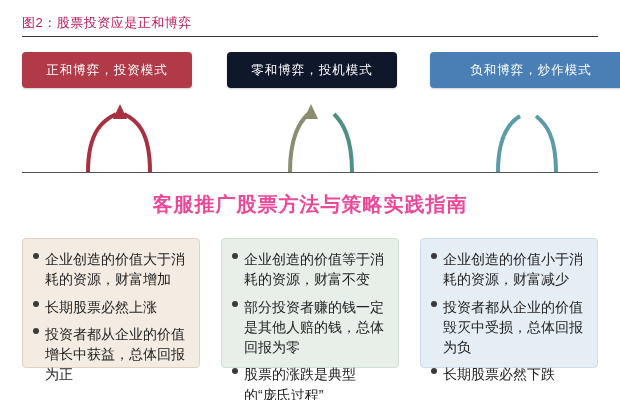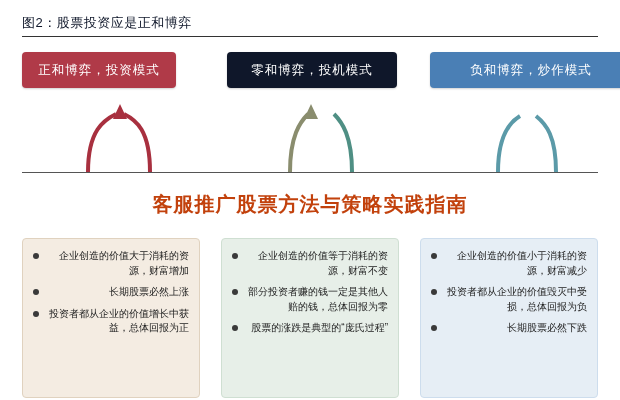--- a/index.html
+++ b/index.html
@@ -19,21 +19,21 @@
     height: 400px;
     background: #ffffff;
   }
 
   
   .fig-caption {
     position: absolute;
     top: 14px;
     left: 22px;
     font-size: 13px;
-    color: #0f172a;
+    color: #be185d;
     font-family: "Liberation Sans", sans-serif;
     letter-spacing: 0.5px;
   }
   .caption-rule {
     position: absolute;
     top: 36px;
     left: 22px;
     width: 576px;
     height: 1px;
     background: #333333;
@@ -54,21 +54,21 @@
     border-radius: 4px;
     display: flex;
     align-items: center;
     justify-content: center;
     color: #ffffff;
     font-size: 12.5px;
     letter-spacing: 1px;
     font-family: "Liberation Sans", sans-serif;
     box-shadow: 0 1px 2px rgba(0,0,0,0.18);
   }
-  .hbox.c0 { left: 0px;   width: 154px; background: #b03a48; }
+  .hbox.c0 { left: 0px;   width: 170px; background: #b03a48; }
   .hbox.c1 { left: 205px; width: 170px; background: #0f172a; }
   .hbox.c2 { left: 408px; width: 202px; background: #4a7fb5; }
 
   
   .curves {
     position: absolute;
     top: 92px;
     left: 0;
     width: 620px;
     height: 88px;
@@ -92,45 +92,44 @@
     width: 620px;
     height: 52px;
     background: rgba(255,255,255,0.88);
     display: flex;
     align-items: center;
     justify-content: center;
   }
   .title-band .title-text {
     font-size: 20px;
     font-weight: bold;
-    color: #c2410c;
+    color: #ec4899;
     letter-spacing: 1px;
     font-family: "Liberation Sans", sans-serif;
   }
 
   
   .panels {
     position: absolute;
     top: 238px;
     left: 22px;
     width: 576px;
     height: 140px;
   }
   .panel {
     position: absolute;
     top: 0;
     width: 178px;
-    height: 160px;
+    height: 130px;
     border-radius: 4px;
     padding: 10px 10px 8px 10px;
     box-sizing: border-box;
-    font-size: 10px;
+    font-size: 14px;
     line-height: 1.45;
     color: #222222;
-    text-align: right;
   }
   .panel.p0 { left: 0px;   background: #f4ece2; border: 1px solid #e0d2bf; }
   .panel.p1 { left: 199px; background: #e7efe8; border: 1px solid #cfdfd2; }
   .panel.p2 { left: 398px; background: #e6eef5; border: 1px solid #cddded; }
 
   .bullet-item {
     display: flex;
     align-items: flex-start;
     margin-bottom: 7px;
   }

